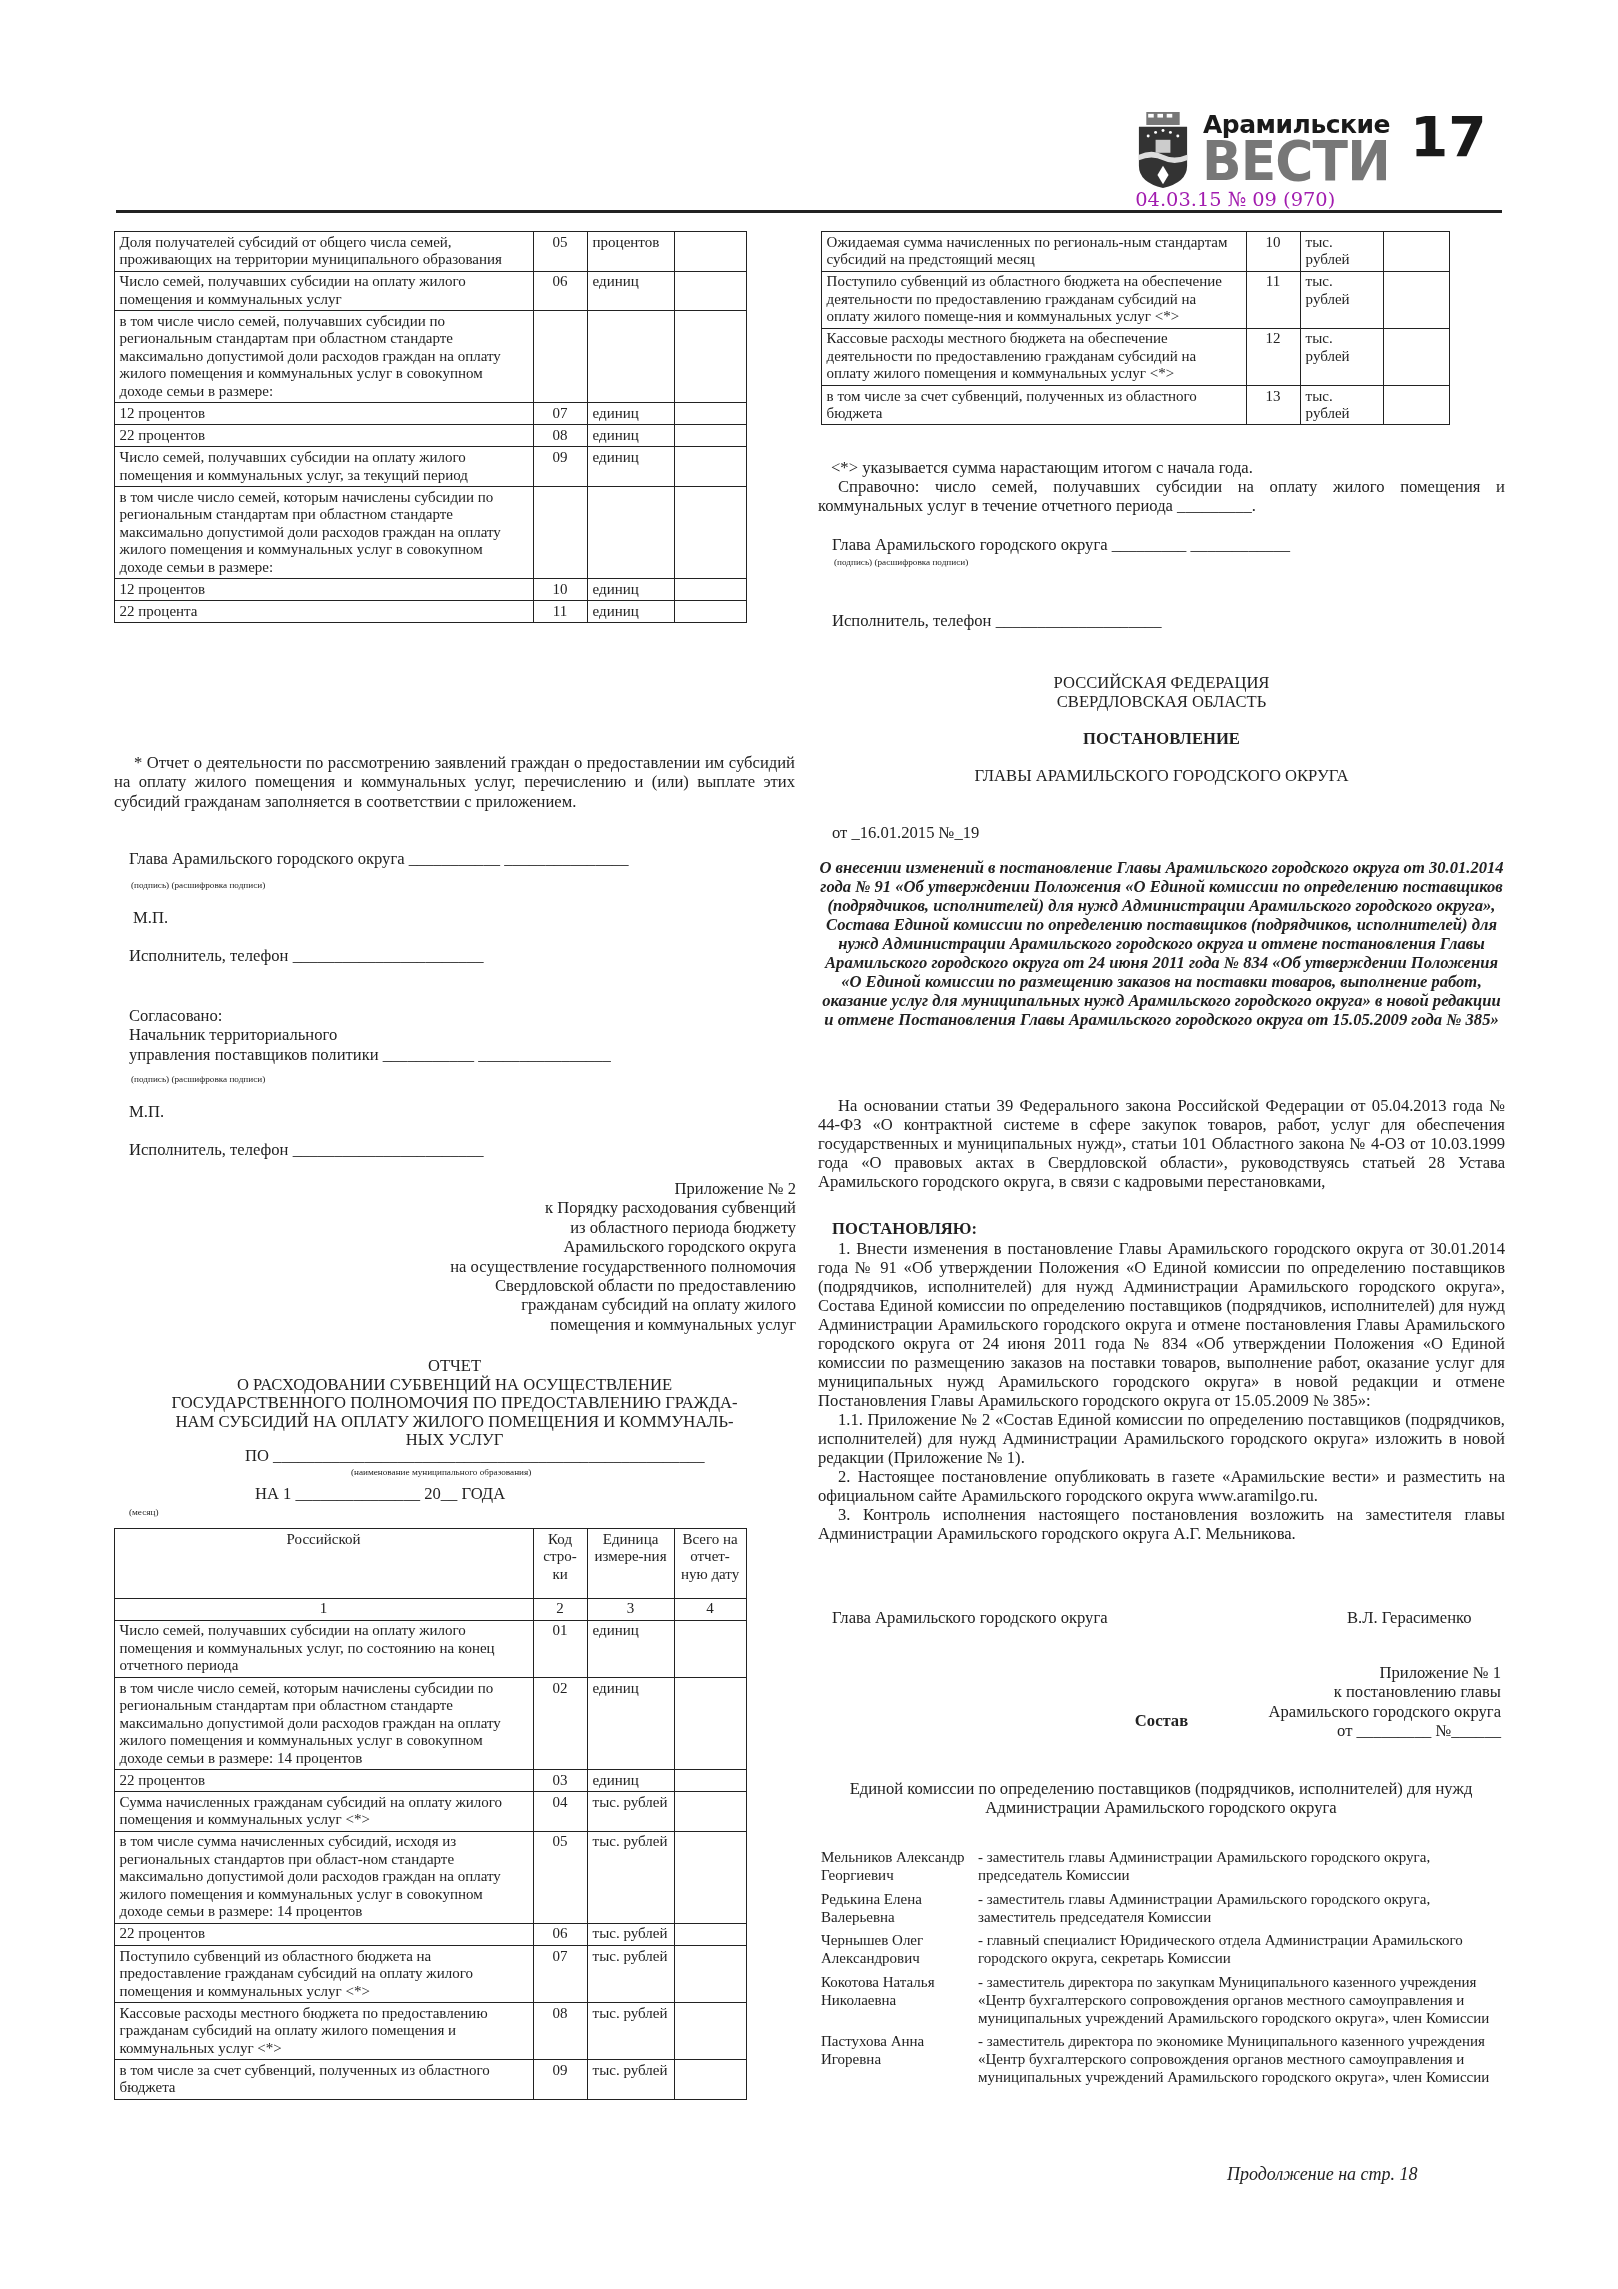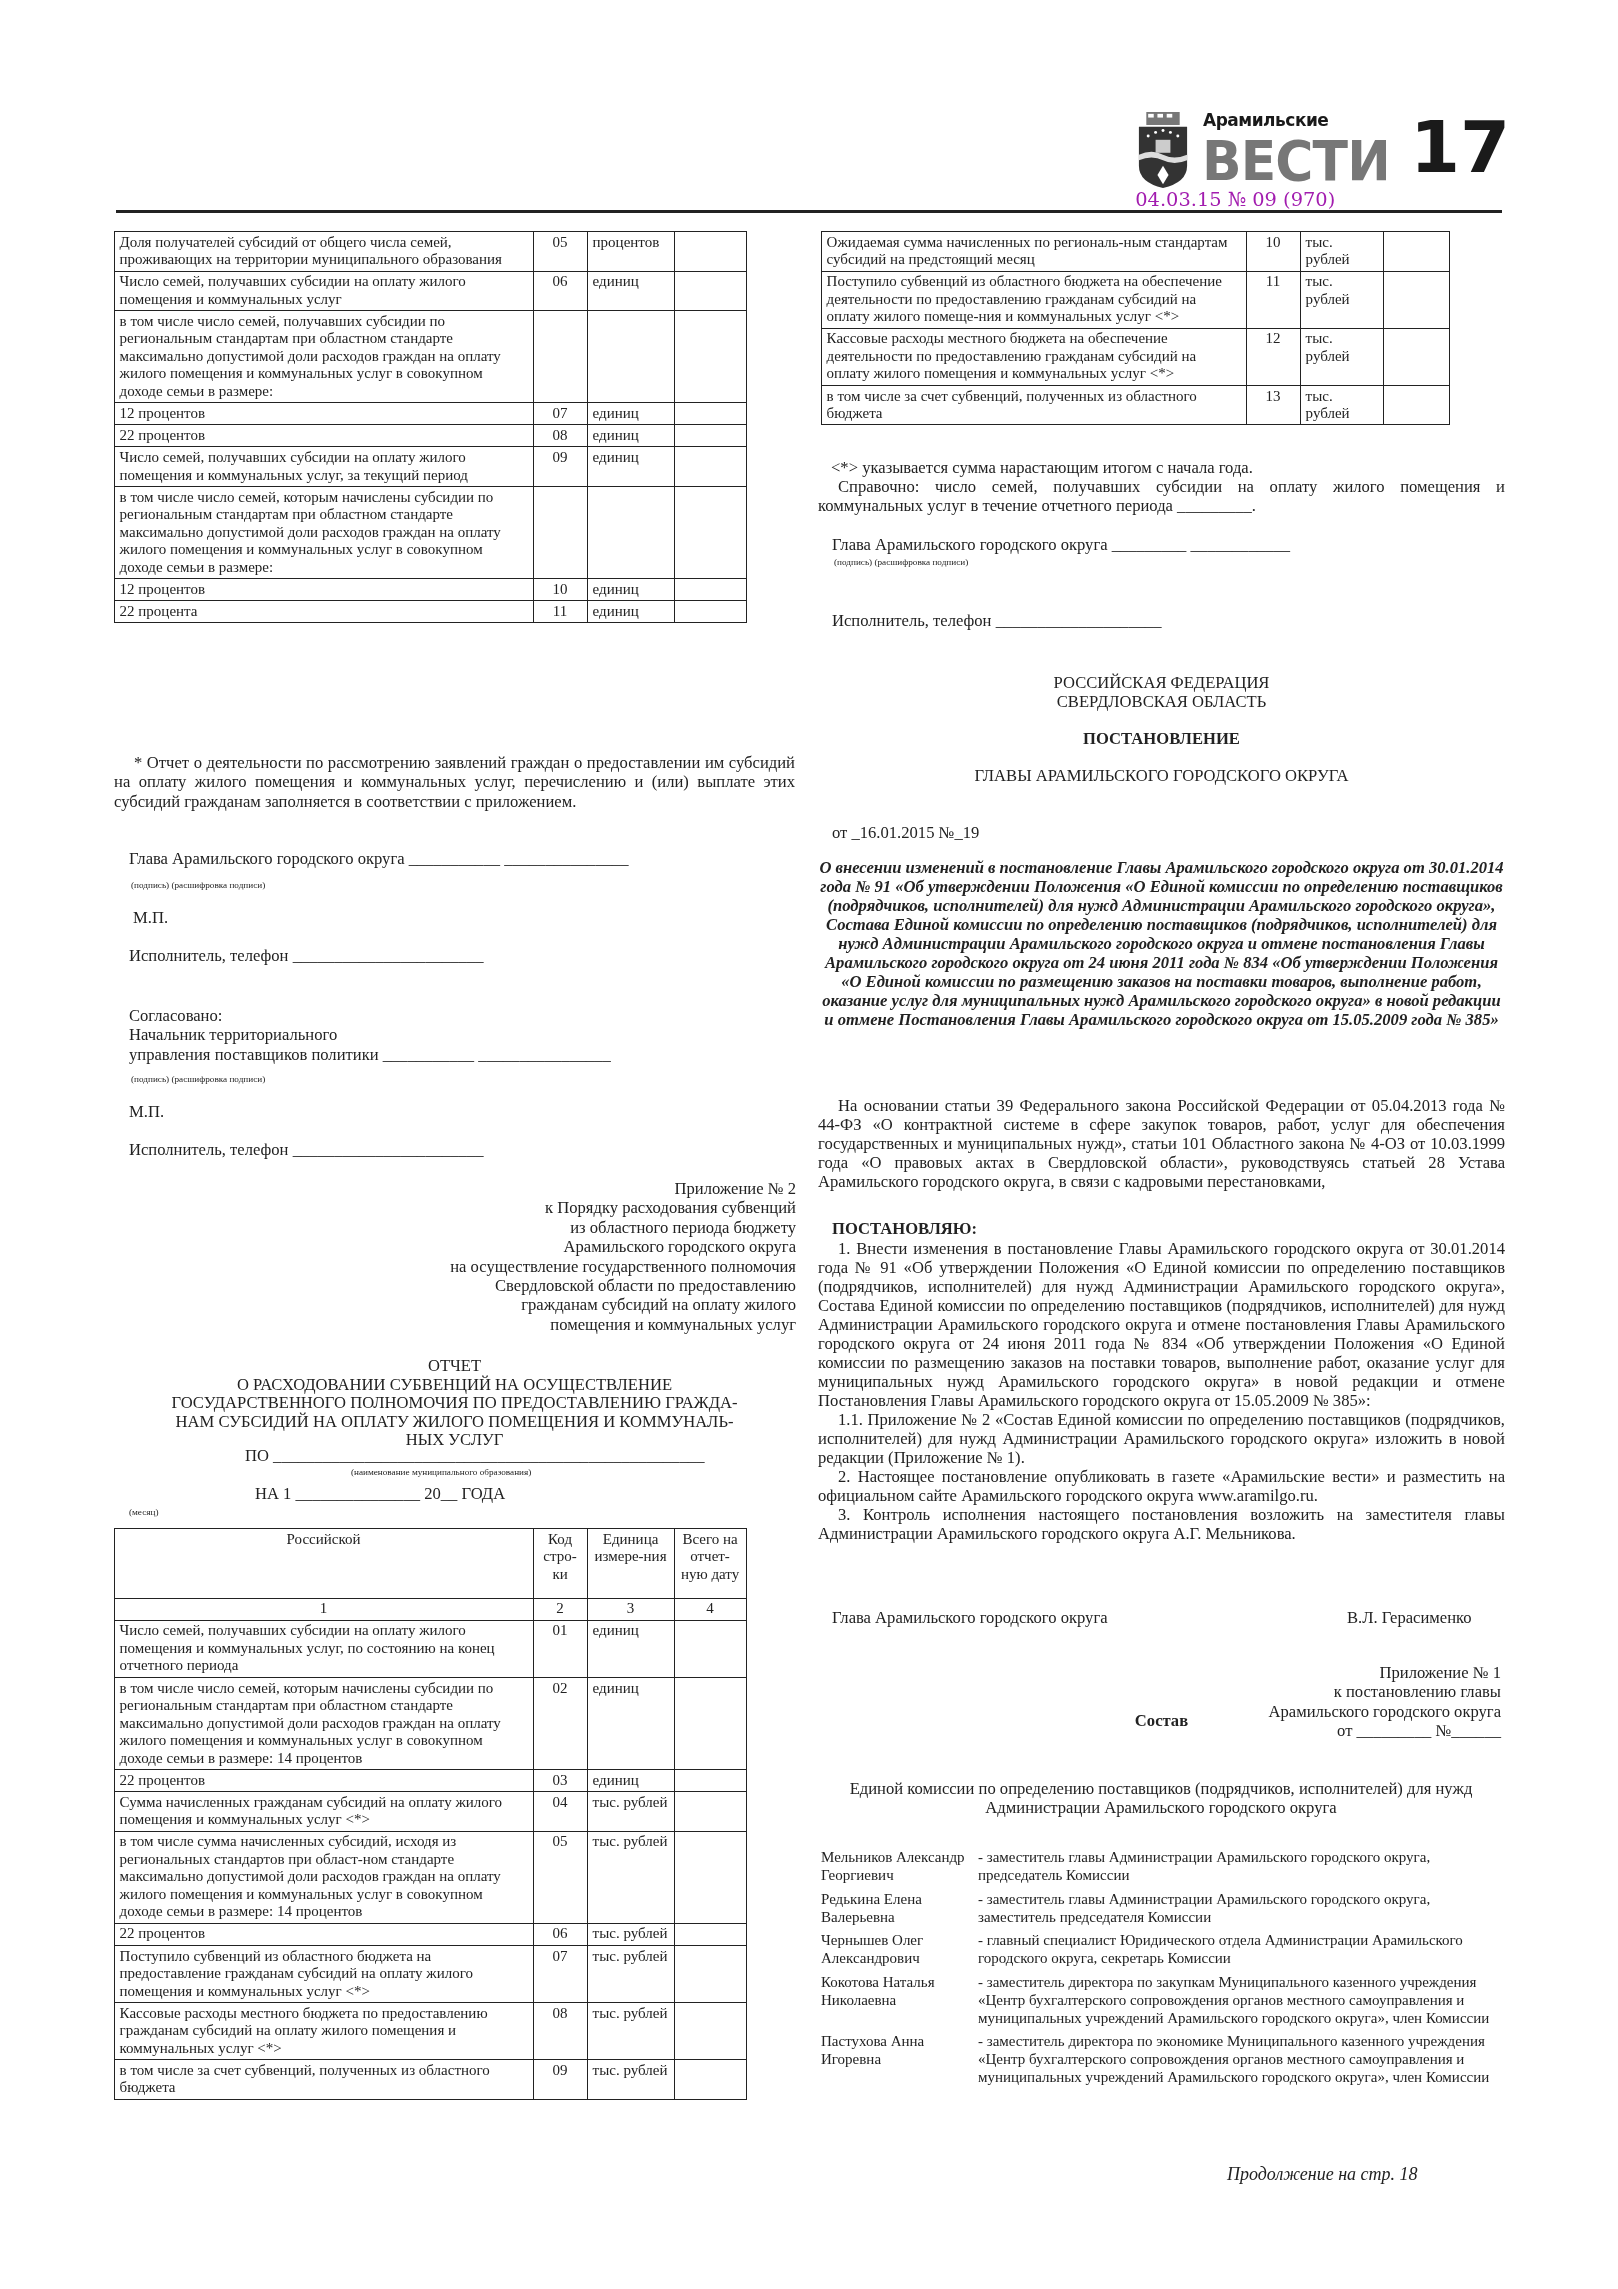--- a/index.html
+++ b/index.html
@@ -2,23 +2,23 @@
 <html style="font-size:14.8px"><head>
 <meta charset="utf-8">
 <style>
   html, body { margin:0; padding:0; background:#fff; }
   body { width:1619px; height:2290px; position:relative; overflow:hidden;
          font-family:"Liberation Serif", serif; color:#222; }
   .abs { position:absolute; }
   
   .mast { left:1137px; top:103px; width:498px; height:111px; }
   .crest { position:absolute; left:0; top:9.2px; width:52px; height:76px; }
-  .brand-top { position:absolute; left:66px; top:7.4px; font-family:"DejaVu Sans", sans-serif; font-weight:bold; font-size:17px; color:#1a1a1a; letter-spacing:-0.5px; }
+  .brand-top { position:absolute; left:66px; top:7.4px; font-family:"DejaVu Sans", sans-serif; font-weight:bold; font-size:25px; color:#1a1a1a; letter-spacing:-0.5px; }
   .brand-main { position:absolute; left:65px; top:28px; font-family:"DejaVu Sans", sans-serif; font-weight:bold; font-size:52px; color:#777; letter-spacing:-0.9px; transform:scaleY(1.05); }
-  .pageno { position:absolute; left:273px; top:1.8px; font-family:"DejaVu Sans", sans-serif; font-weight:bold; font-size:72px; color:#1a1a1a; }
+  .pageno { position:absolute; left:273px; top:1.8px; font-family:"DejaVu Sans", sans-serif; font-weight:bold; font-size:55px; color:#1a1a1a; }
   .issue { position:absolute; left:-1.8px; top:85px; font-family:"DejaVu Serif", serif; font-size:19.4px; color:#a21caf; }
   .mast-rule { left:116px; top:210px; width:1386px; height:2.8px; background:#222; }
 
   
   table.form { border-collapse:collapse; font-size:15px; line-height:17.5px; }
   table.form td { border:1.8px solid #222; vertical-align:top; padding:1.8px 5.5px 1.8px 4.6px; }
   table.form td.code { text-align:center; }
   table.form td.hdr { text-align:center; }
   .col1 { width:419px; }
   .col2 { width:54px; }

